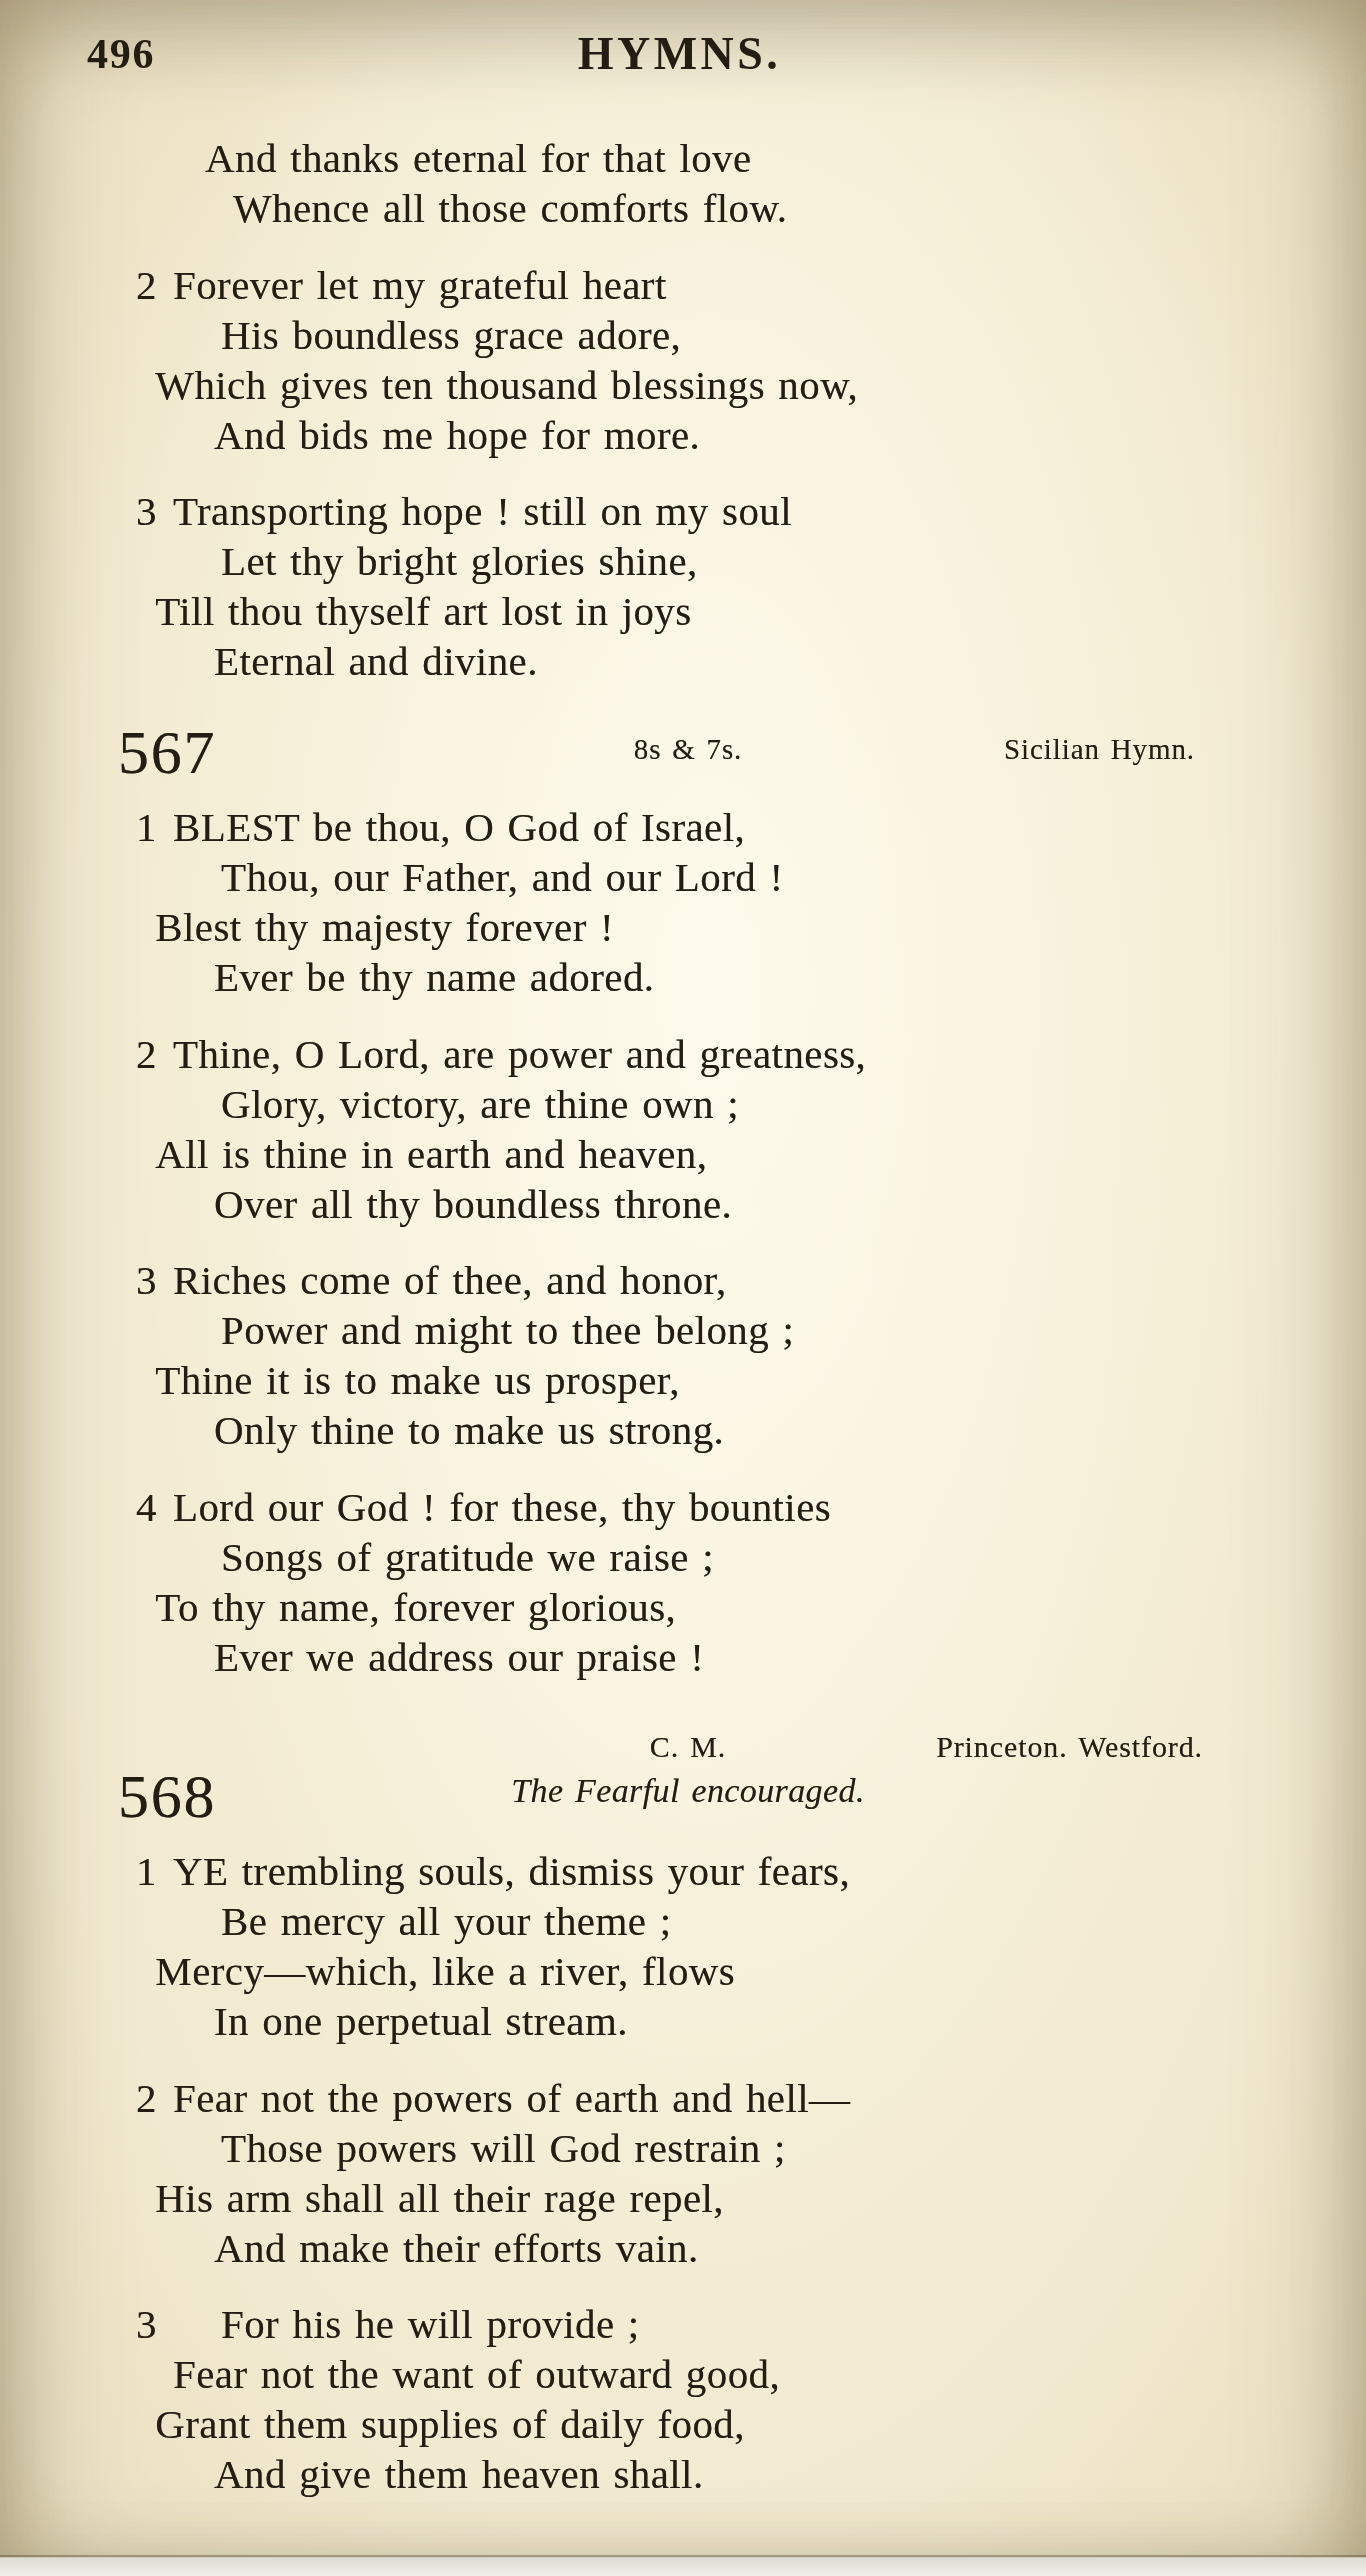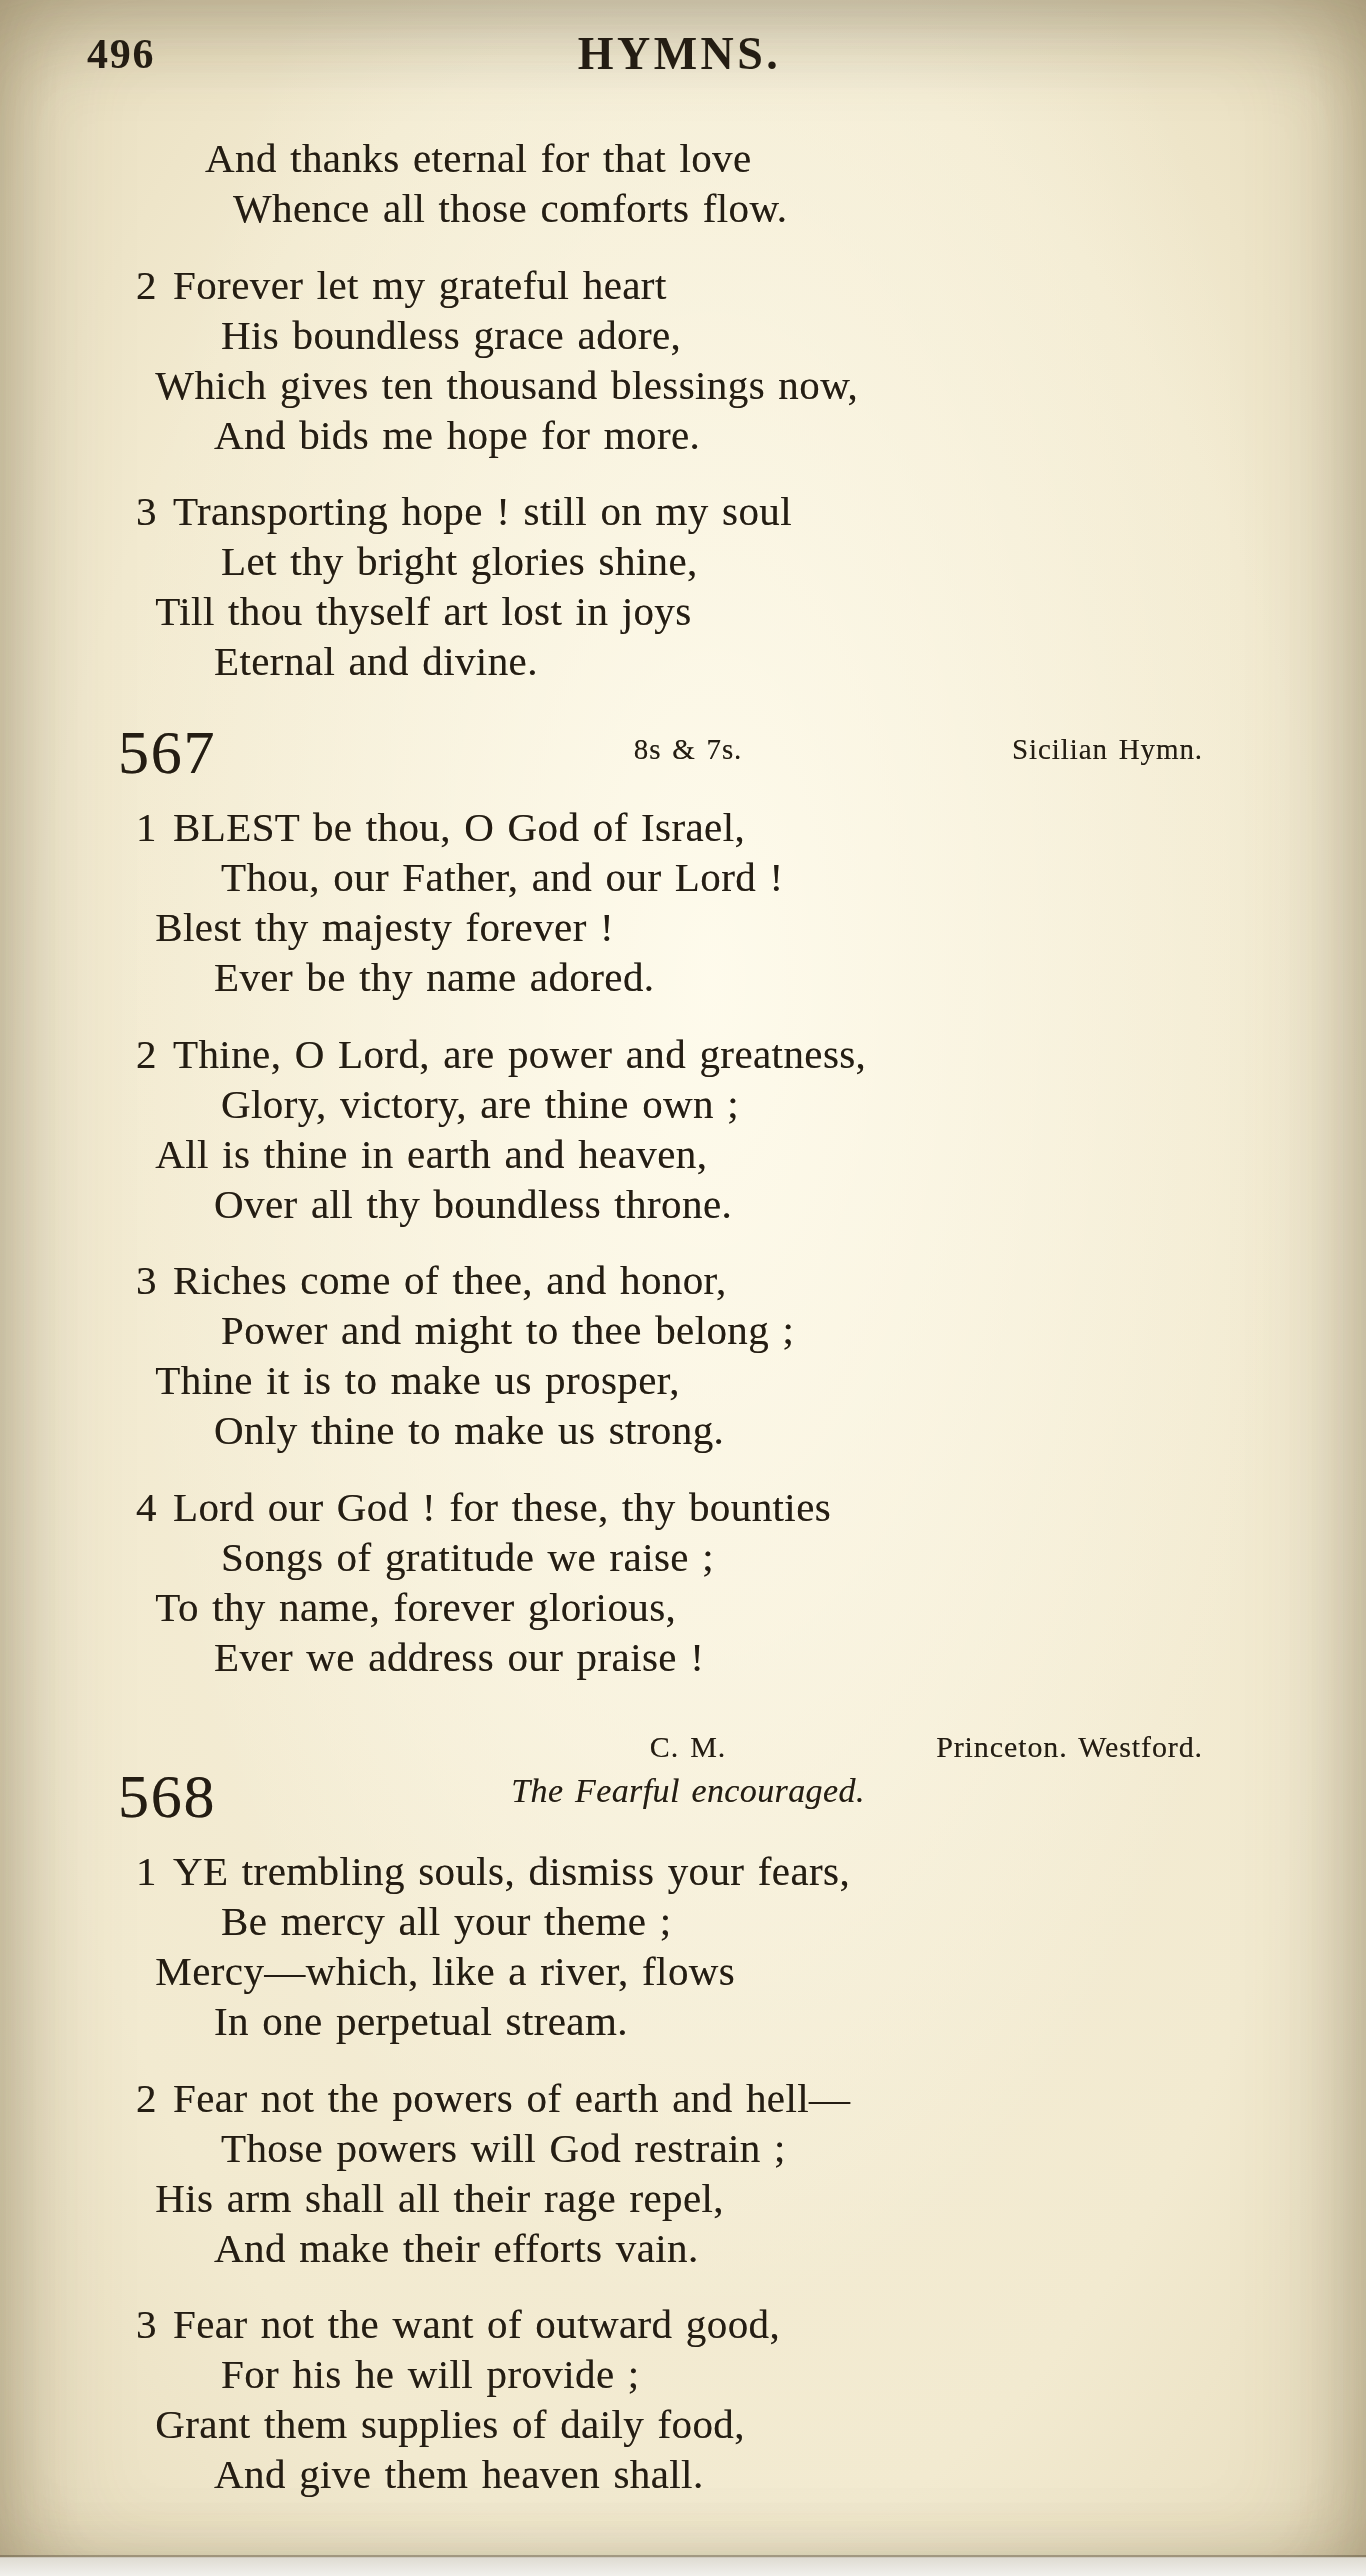--- a/index.html
+++ b/index.html
@@ -90,21 +90,21 @@
   .hymn-head.single .meter {
     position: absolute;
     left: 50%;
     transform: translateX(-50%);
     bottom: 8.8px;
     font-size: 29px;
     letter-spacing: 0.9px;
   }
   .hymn-head.single .tune {
     position: absolute;
-    right: 0;
+    right: 8px;
     bottom: 8.8px;
     font-size: 29px;
     letter-spacing: 0.9px;
   }
   .head-row { position: relative; height: 44px; }
   .head-row .meter {
     position: absolute;
     left: 50%;
     transform: translateX(-50%);
     top: 3.5px;
@@ -217,21 +217,21 @@
       </div>
       <div class="verse">
         <span class="vnum">2</span>
         <div class="vline i0">Fear not the powers of earth and hell—</div>
         <div class="vline i1">Those powers will God restrain ;</div>
         <div class="vline i2">His arm shall all their rage repel,</div>
         <div class="vline i3">And make their efforts vain.</div>
       </div>
       <div class="verse">
         <span class="vnum">3</span>
+        <div class="vline i1">For his he will provide ;</div>
         <div class="vline i0">Fear not the want of outward good,</div>
-        <div class="vline i1">For his he will provide ;</div>
         <div class="vline i2">Grant them supplies of daily food,</div>
         <div class="vline i3">And give them heaven shall.</div>
       </div>
     </div>
   <div class="scan-edge"></div>
 </div>
 
 
 </body></html>

